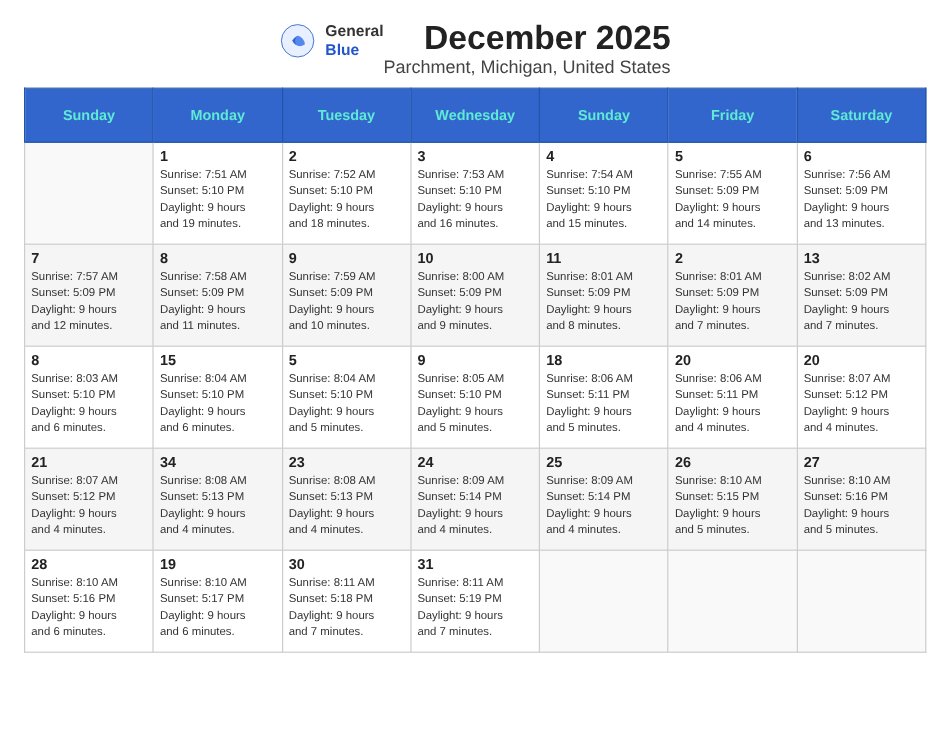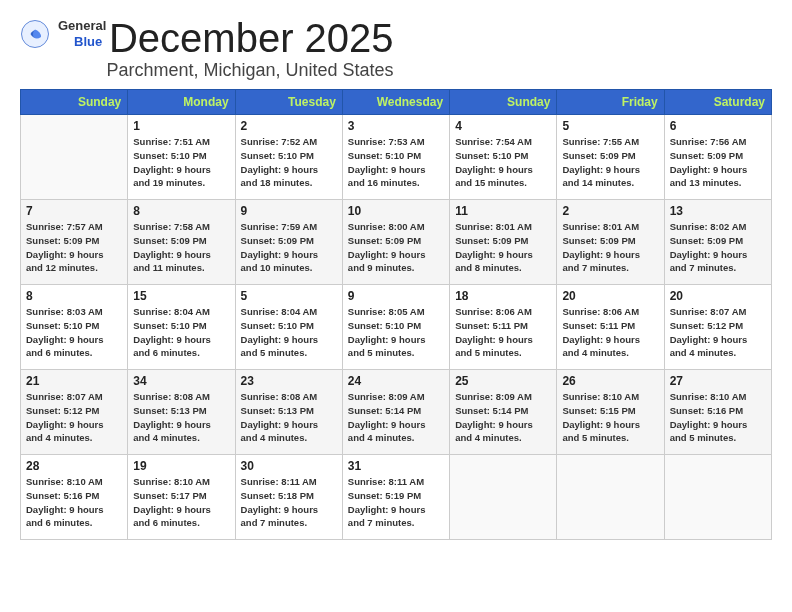--- a/index.html
+++ b/index.html
@@ -11,70 +11,70 @@
       overflow: hidden;
     }
     .container {
       width: 792px;
       height: 612px;
       padding: 18px 20px 10px 20px;
       background: #fff;
     }
     .header {
       display: flex;
-      justify-content: flex-start;
+      justify-content: center;
       align-items: flex-start;
       margin-bottom: 8px;
     }
     .logo {
       display: flex;
       align-items: center;
       gap: 4px;
     }
     .logo-text {
       display: flex;
       flex-direction: column;
       font-size: 13px;
       font-weight: bold;
       line-height: 1.2;
     }
     .logo-general { color: #333; font-size: 13px; font-weight: bold; }
-    .logo-blue { color: #2255cc; font-size: 13px; font-weight: bold; margin-left: 16px; }
+    .logo-blue { color: #2255cc; font-size: 13px; font-weight: bold; }
     .logo-icon {
       width: 30px;
       height: 30px;
       margin-right: 4px;
     }
     .title-section {
       text-align: right;
     }
     .month-title {
-      font-size: 40px;
-      font-weight: normal;
+      font-size: 28px;
+      font-weight: bold;
       color: #222;
       line-height: 1;
     }
     .location {
-      font-size: 18px;
+      font-size: 15px;
       color: #444;
       margin-top: 2px;
     }
     .calendar {
       width: 100%;
       border-collapse: collapse;
       border: 1px solid #bbb;
       table-layout: fixed;
     }
     .calendar th {
       background-color: #3366cc;
-      color: #bef264;
+      color: #5eead4;
       font-size: 12px;
       font-weight: bold;
-      text-align: right;
-      padding: 5px 6px;
+      text-align: center;
+      padding: 15px 6px;
       border: 1px solid #2255aa;
     }
     .calendar td {
       border: 1px solid #ccc;
       vertical-align: top;
       padding: 4px 5px;
       font-size: 10px;
       color: #333;
       height: 85px;
       width: calc(100% / 7);
@@ -83,21 +83,20 @@
       font-size: 12px;
       font-weight: bold;
       color: #222;
       display: block;
       margin-bottom: 2px;
     }
     .day-info {
       font-size: 9.5px;
       color: #333;
       line-height: 1.45;
-      font-weight: bold;
     }
     .empty-cell {
       background: #f9f9f9;
     }
     .row-alt {
       background: #f5f5f5;
     }
   </style>
 </head>
 <body>

